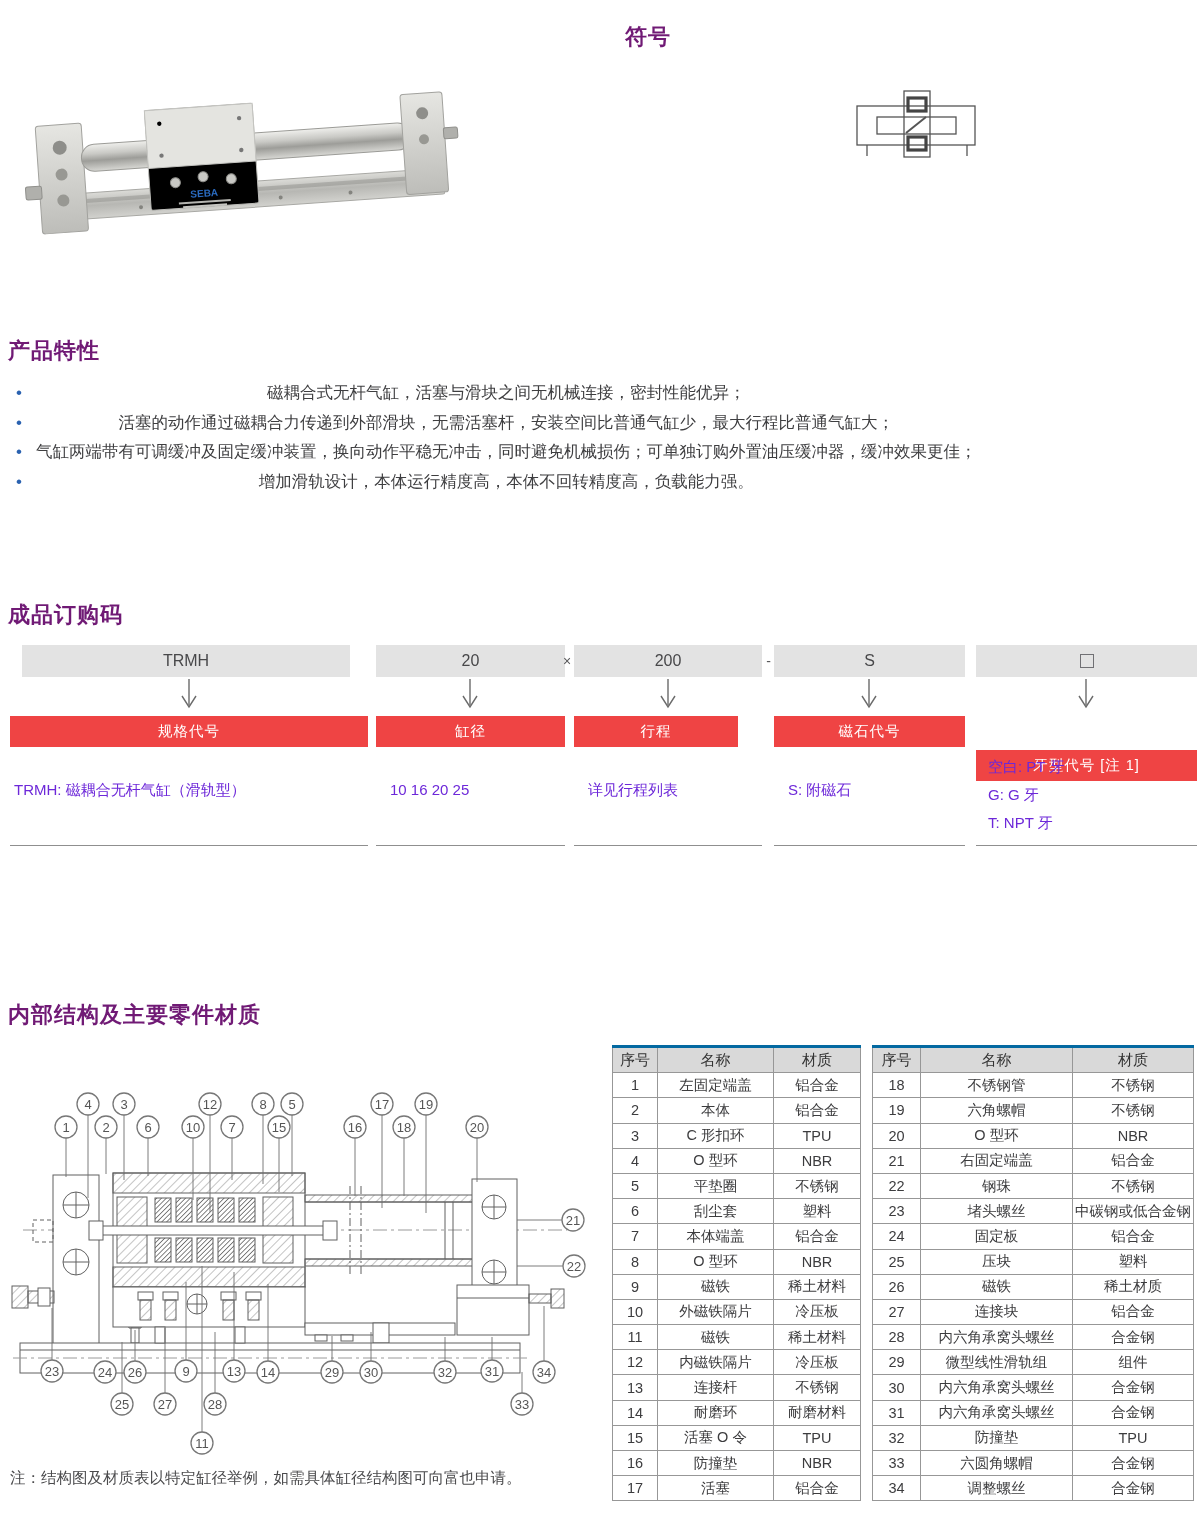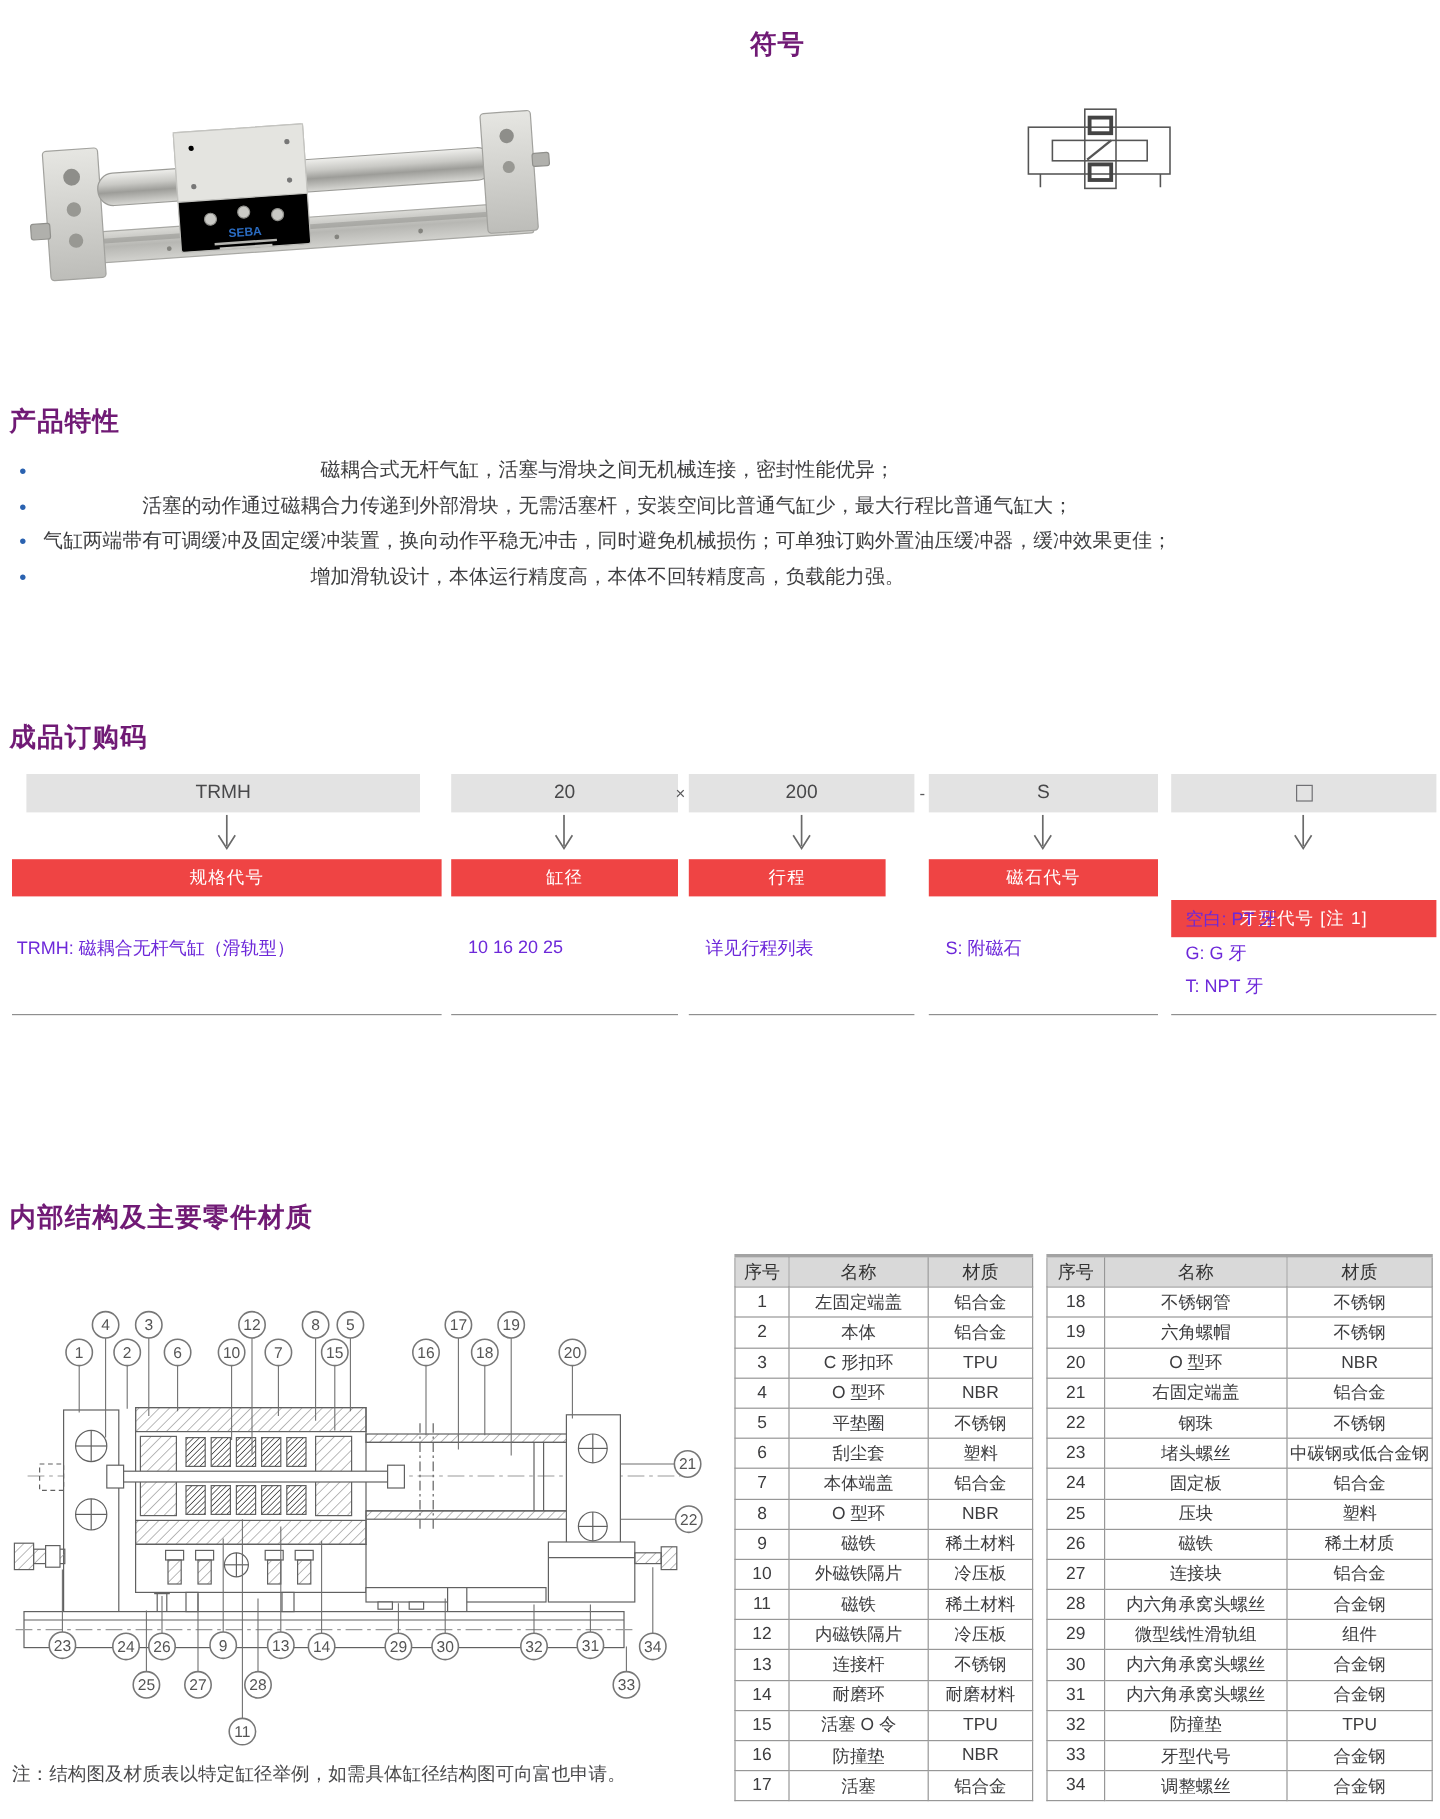--- a/index.html
+++ b/index.html
@@ -18,21 +18,21 @@
             color:#5a5a5c;font-size:14px;}
   .label-cell{position:absolute;top:716px;height:31px;background:#ef4444;color:#ffffff;
               font-size:14.5px;display:flex;align-items:center;justify-content:center;letter-spacing:1px;}
   .arrow-box{position:absolute;top:679px;width:20px;height:34px;}
   .desc-cell{position:absolute;font-size:15px;color:#6d28d9;white-space:nowrap;}
   .desc-multi div{height:28px;line-height:28px;}
   .col-underline{position:absolute;top:845px;height:0;border-top:1px solid #8f8f8f;}
   .order-note{position:absolute;left:10px;top:866px;font-size:14.5px;color:#59595b;white-space:nowrap;}
   .square-box{display:inline-block;width:12px;height:12px;border:1.6px solid #707074;background:#e3e3e3;}
   
-  .parts-table{position:absolute;top:1045px;border-collapse:collapse;border-top:3px solid #a3a3a3;
+  .parts-table{position:absolute;top:1045px;border-collapse:collapse;border-top:3px solid #0369a1;
                font-size:14.5px;color:#3c3c3e;table-layout:fixed;}
   .parts-table th{background:#d9d9d9;font-weight:normal;font-size:15px;color:#333;}
   .parts-table th,.parts-table td{border:1px solid #979797;border-top:none;text-align:center;
                height:24.2px;padding:0 2px;overflow:hidden;white-space:nowrap;}
   .structure-note{position:absolute;left:10px;top:1468px;font-size:15.5px;color:#4a4a4c;white-space:nowrap;}
   .abs{position:absolute;}
 </style>
 </head>
 <body>
 
@@ -577,21 +577,21 @@
           <td>内六角承窝头螺丝</td>
           <td>合金钢</td>
         </tr>
         <tr>
           <td>32</td>
           <td>防撞垫</td>
           <td>TPU</td>
         </tr>
         <tr>
           <td>33</td>
-          <td>牙型代号</td>
+          <td>六圆角螺帽</td>
           <td>合金钢</td>
         </tr>
         <tr>
           <td>34</td>
           <td>调整螺丝</td>
           <td>合金钢</td>
         </tr>
       </tbody>
   </table>
 

